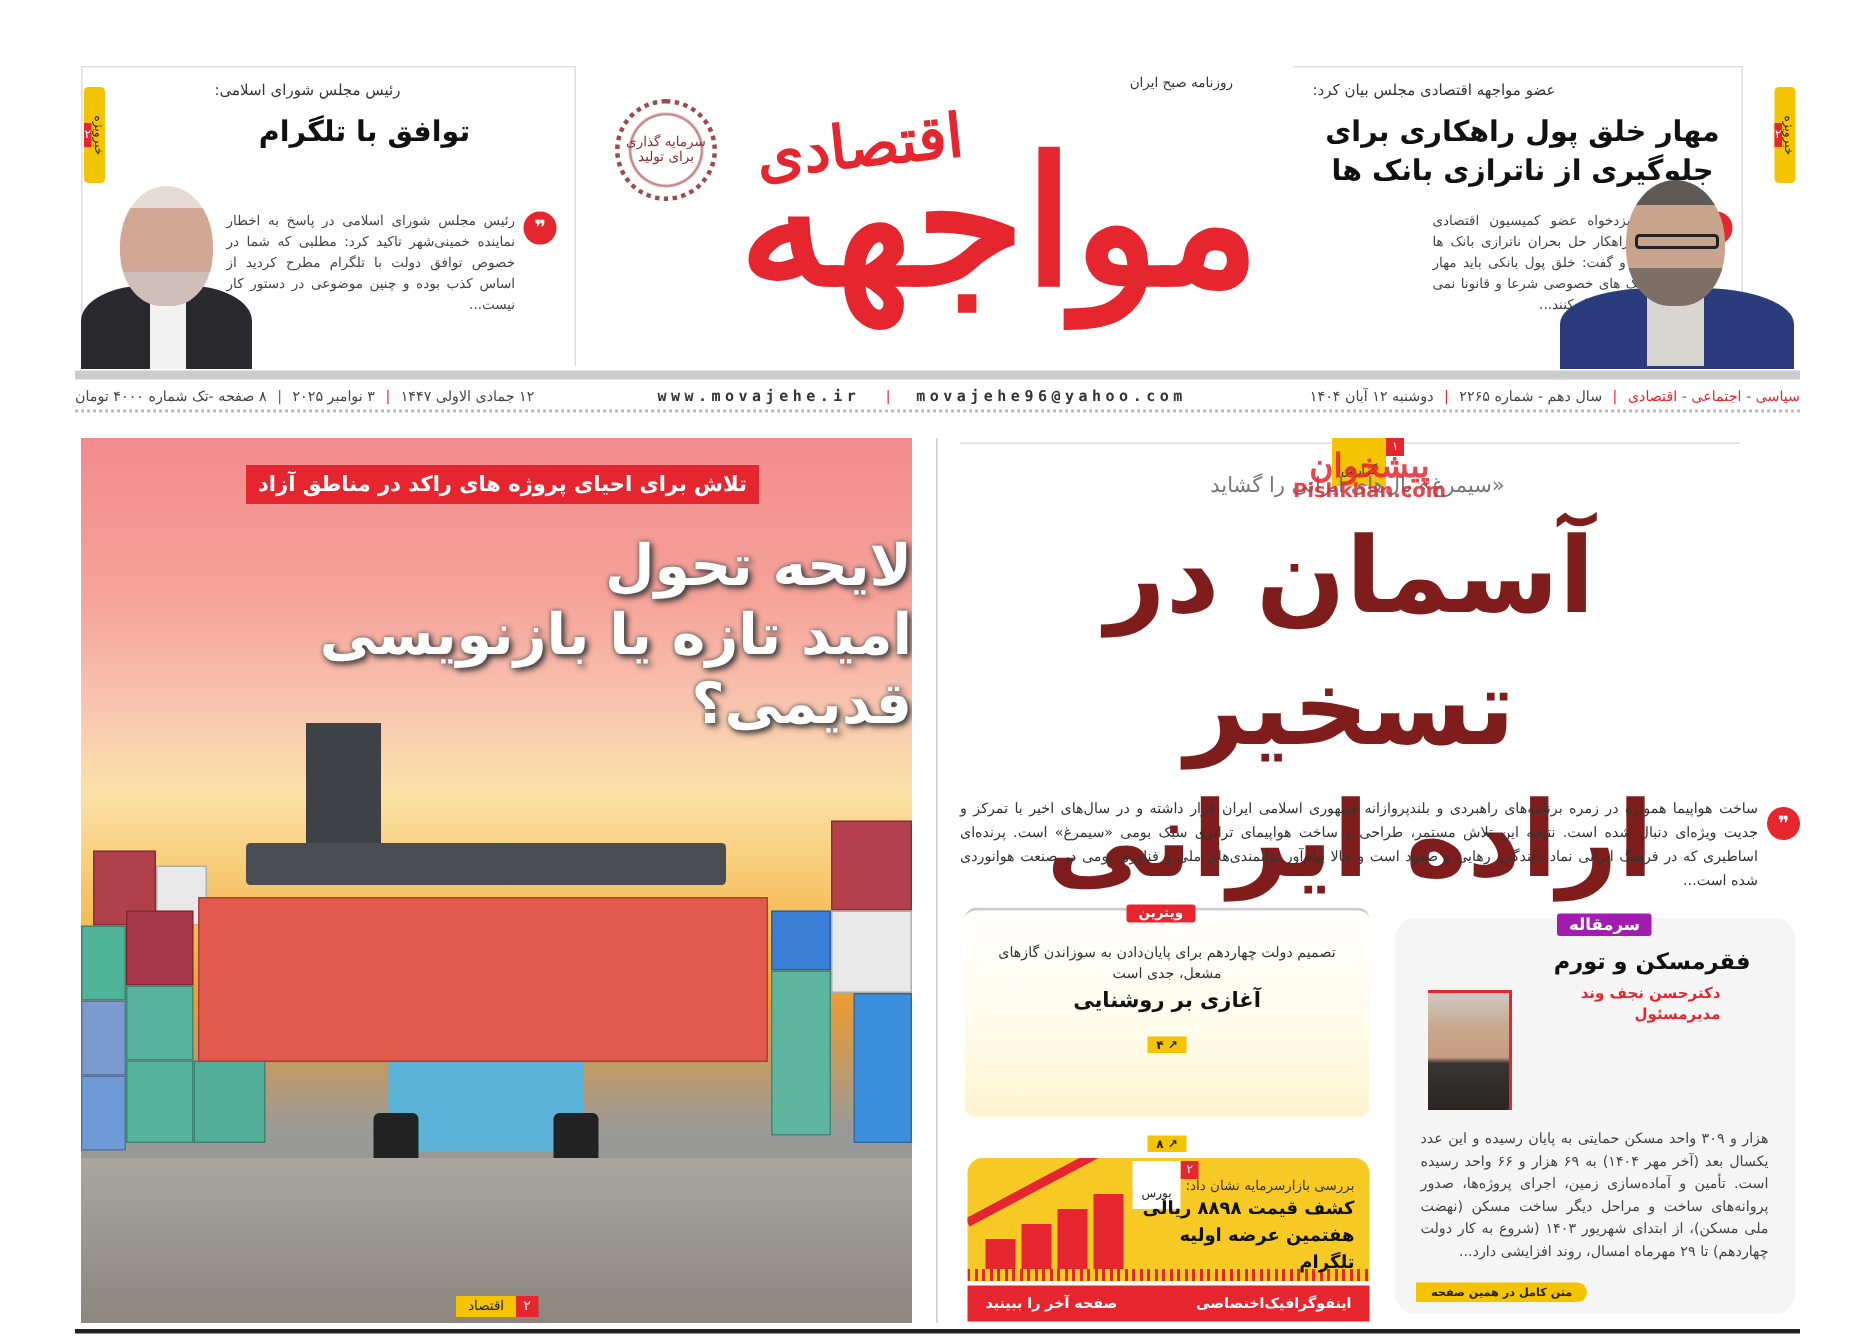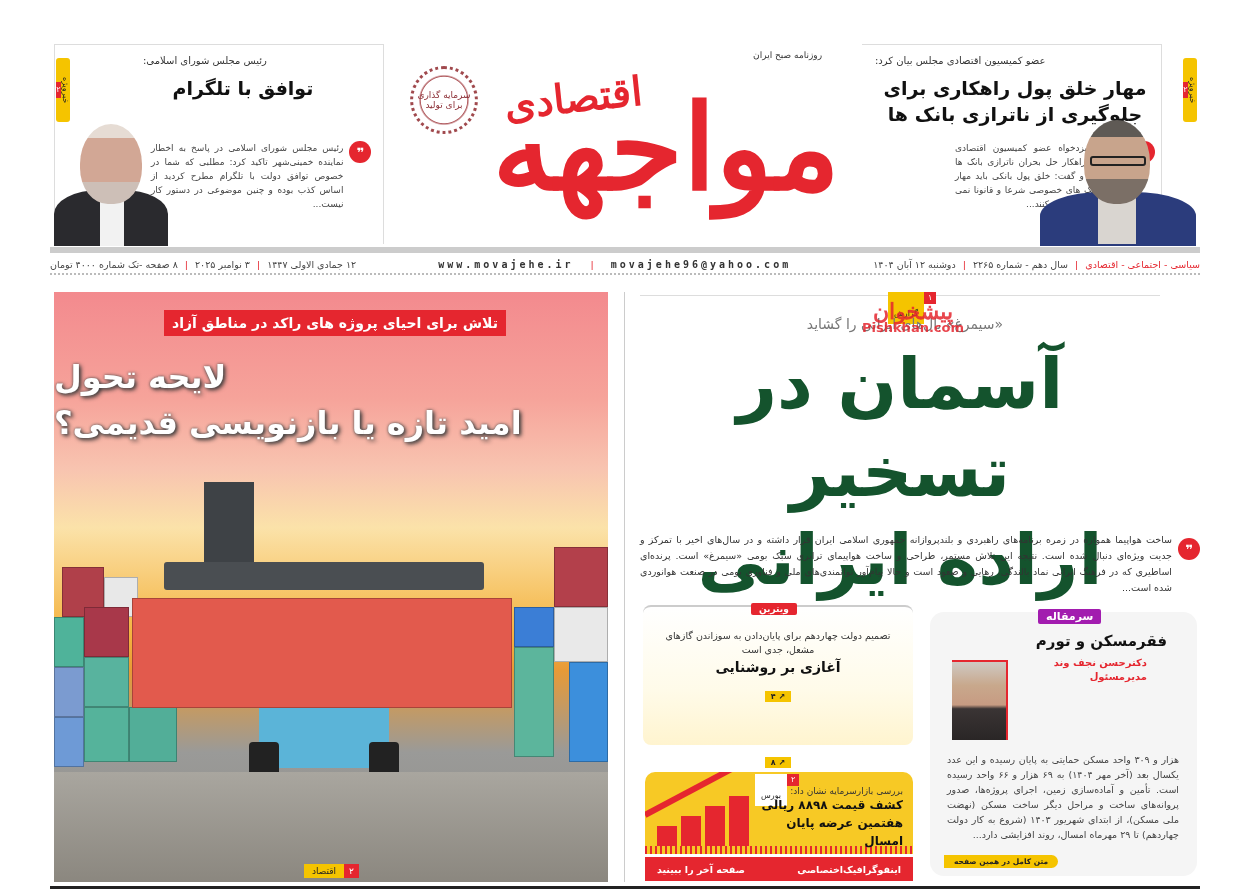--- a/index.html
+++ b/index.html
@@ -22,34 +22,34 @@
 
 .infobar{position:absolute;top:247px;left:50px;width:1150px;height:26px;border-top:6px solid #ccc;font-size:9.5px;color:#444;display:flex;align-items:center;justify-content:space-between;padding-top:2px}
 .infobar .dots{position:absolute;left:0;right:0;bottom:-2px;height:3px;border-bottom:2px dotted #bbb}
 .info-r{display:flex;gap:4px;align-items:center}
 .info-r .red{color:#e5262f}
 .sep{color:#e5262f;padding:0 3px}
 .email,.web{font-family:"DejaVu Sans Mono",monospace;font-weight:bold;letter-spacing:3px;font-size:10px;color:#333;direction:ltr}
 
 .feature{position:absolute;left:54px;top:292px;width:554px;height:590px;overflow:hidden;background:linear-gradient(180deg,#f38a8e 0%,#f6a39a 18%,#f8c4b0 30%,#fbe2a9 40%,#f4b340 58%,#e89a36 64%,#9a9a98 78%,#8f8c86 100%)}
 .feat-kicker{position:absolute;top:18px;left:110px;width:342px;height:26px;background:#e5262f;color:#fff;font-weight:bold;font-size:14px;text-align:center;line-height:26px}
-.feat-title{position:absolute;top:62px;left:0;width:100%;text-align:left;color:#fff;font-weight:bold;font-size:32px;line-height:46px;text-shadow:0 0 3px #555,2px 2px 4px #333}
+.feat-title{position:absolute;top:62px;left:0;width:100%;text-align:right;color:#fff;font-weight:bold;font-size:38px;line-height:46px;text-shadow:0 0 3px #555,2px 2px 4px #333}
 .container{position:absolute;border:1px solid rgba(0,0,0,.25)}
 .stripes{background-image:repeating-linear-gradient(90deg,rgba(0,0,0,.18) 0 1px,transparent 1px 6px)}
 .feat-tag{position:absolute;bottom:4px;left:250px;display:flex;height:14px;font-size:9px;line-height:14px}
 .feat-tag .y{background:#f5c400;padding:0 8px;color:#222;font-weight:normal}
 .feat-tag .r{background:#e5262f;color:#fff;padding:0 5px}
 
 .vdiv{position:absolute;left:624px;top:292px;width:1px;height:590px;background:#ccc}
 
 .tag-small{display:inline-flex;height:12px;font-size:8px;line-height:12px}
 .tag-small .y{background:#f5c400;padding:16px 6px}
 .tag-small .r{background:#e5262f;color:#fff;padding:0 4px}
 .main-kicker{position:absolute;left:790px;top:316px;width:230px;font-size:14px;color:#777;text-align:center}
-.main-title{position:absolute;left:650px;top:340px;width:500px;text-align:center;font-weight:bold;font-size:70px;line-height:88px;color:#14532d;letter-spacing:-1px}
+.main-title{position:absolute;left:650px;top:340px;width:500px;text-align:center;font-weight:bold;font-size:70px;line-height:88px;color:#7f1d1d;letter-spacing:-1px}
 .watermark{position:absolute;left:862px;top:302px;direction:ltr;color:#e5262f;font-size:13px;font-weight:bold;opacity:.85}
 .watermark .big{font-size:22px;font-family:"DejaVu Serif",serif;display:block;line-height:18px;text-align:center}
 .main-lead{position:absolute;left:640px;top:532px;width:560px;display:flex;gap:6px}
 .main-lead p{font-size:9.5px;line-height:16px;color:#333;text-align:justify}
 
 .vitrine{position:absolute;left:643px;top:605px;width:270px;height:140px;border-radius:8px;background:linear-gradient(180deg,#fff 0%,#fffbe9 60%,#fff4cf 100%);border-top:2px solid #ccc}
 .vitrine .hdr{position:absolute;top:-4px;left:108px;background:#e5262f;color:#fff;font-size:9px;padding:1px 8px;border-radius:2px;font-weight:bold}
 .v-small{font-size:9.5px;color:#333;text-align:center;line-height:14px}
 .v-big{font-size:14px;font-weight:bold;color:#111;text-align:center;line-height:20px}
 .page-chip{display:inline-block;background:#f5c400;font-size:8px;padding:0 6px;line-height:11px;font-weight:bold}
@@ -65,21 +65,21 @@
 .ed-author{position:absolute;top:44px;right:50px;font-size:10px;color:#e5262f;font-weight:bold;line-height:14px;text-align:right}
 .ed-photo{position:absolute;top:48px;left:22px;width:56px;height:80px;background:linear-gradient(180deg,#cfc9c4 0%,#c8a88c 30%,#c79b82 55%,#3a3434 60%,#2a2626 100%);border-right:2px solid #e5262f;border-top:2px solid #e5262f}
 .ed-body{position:absolute;right:18px;font-size:9.5px;line-height:15px;color:#444;text-align:justify}
 .ed-more{position:absolute;left:14px;bottom:8px;background:#f5c400;font-size:7.5px;padding:2px 10px;border-radius:0 8px 8px 0;font-weight:bold}
 .bottomline{position:absolute;left:50px;top:886px;width:1150px;height:3px;background:#222}
 </style>
 </head>
 <body>
 
 <div class="mh-box" style="left:862px;width:300px;border-left:none">
-  <div class="kicker" style="position:absolute;top:10px;right:6px;width:280px">عضو کمیسیون اقتصادی مجلس بیان کرد:</div>
+  <div class="kicker" style="position:absolute;top:10px;right:6px;width:280px">عضو مواجهه اقتصادی مجلس بیان کرد:</div>
   <div class="mh-title" style="position:absolute;top:30px;right:6px;width:280px">
     <div>مهار خلق پول راهکاری برای</div>
     <div>جلوگیری از ناترازی بانک ها</div>
   </div>
   <div style="position:absolute;top:96px;right:6px;width:200px;display:flex;gap:6px">
     <div class="quote-icon">❞</div>
     <p class="mh-body" style="width:176px">روح اله ایزدخواه عضو کمیسیون اقتصادی مجلس به راهکار حل بحران ناترازی بانک ها اشاره کرد و گفت: خلق پول بانکی باید مهار شود و بانک های خصوصی شرعا و قانونا نمی توانند خلق پول ایجاد کنند...</p>
   </div>
 </div>
 <div class="side-tag" style="left:1183px;top:58px">
@@ -219,21 +219,21 @@
     <div style="position:absolute;left:0;top:40px;width:130px;height:6px;background:#e5262f;transform:rotate(-28deg);transform-origin:left"></div>
     <div style="position:absolute;left:0;bottom:0;width:100%;height:8px;background:repeating-linear-gradient(90deg,#e5262f 0 2px,transparent 2px 5px)"></div>
   </div>
   <div class="tag-small" style="position:absolute;left:110px;top:2px">
     <span class="r">۲</span>
     <span class="y" style="background:#fff">بورس</span>
   </div>
   <div class="bourse-text">
     <div class="k">بررسی بازارسرمایه نشان داد:</div>
     <div class="t">کشف قیمت ۸۸۹۸ ریالی</div>
-    <div class="t">هفتمین عرضه پایان امسال</div>
+    <div class="t">هفتمین عرضه اولیه تلگرام</div>
   </div>
 </div>
 <div class="infog">
   <span>اینفوگرافیک‌اختصاصی</span>
   <span>صفحه آخر را ببینید</span>
 </div>
 
 <div class="editorial">
   <div class="hdr">سرمقاله</div>
   <div class="ed-title">فقرمسکن و تورم</div>

